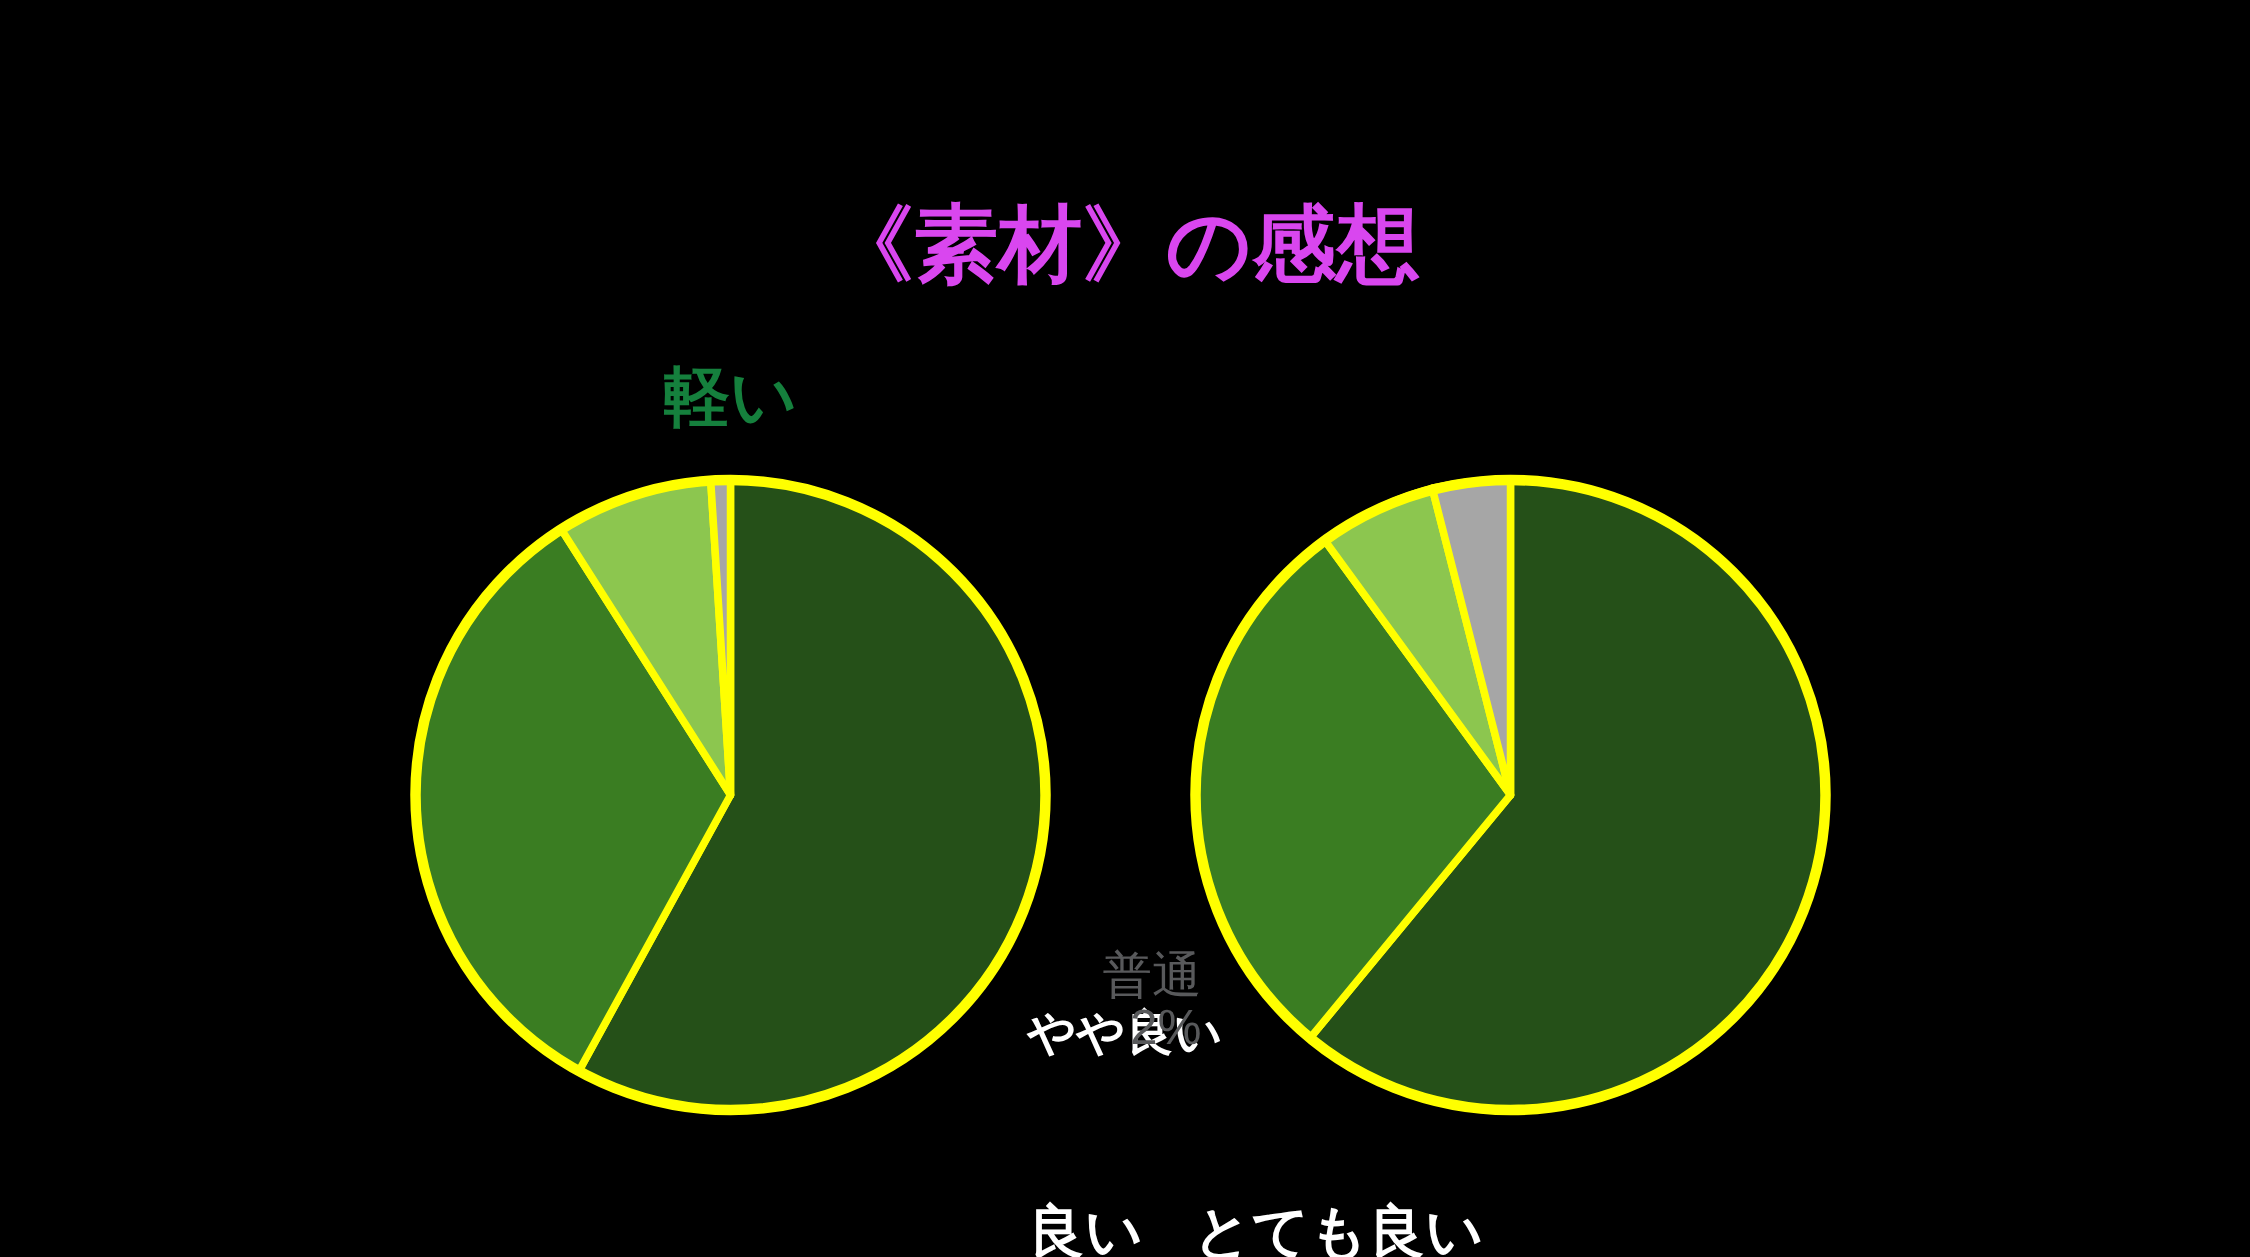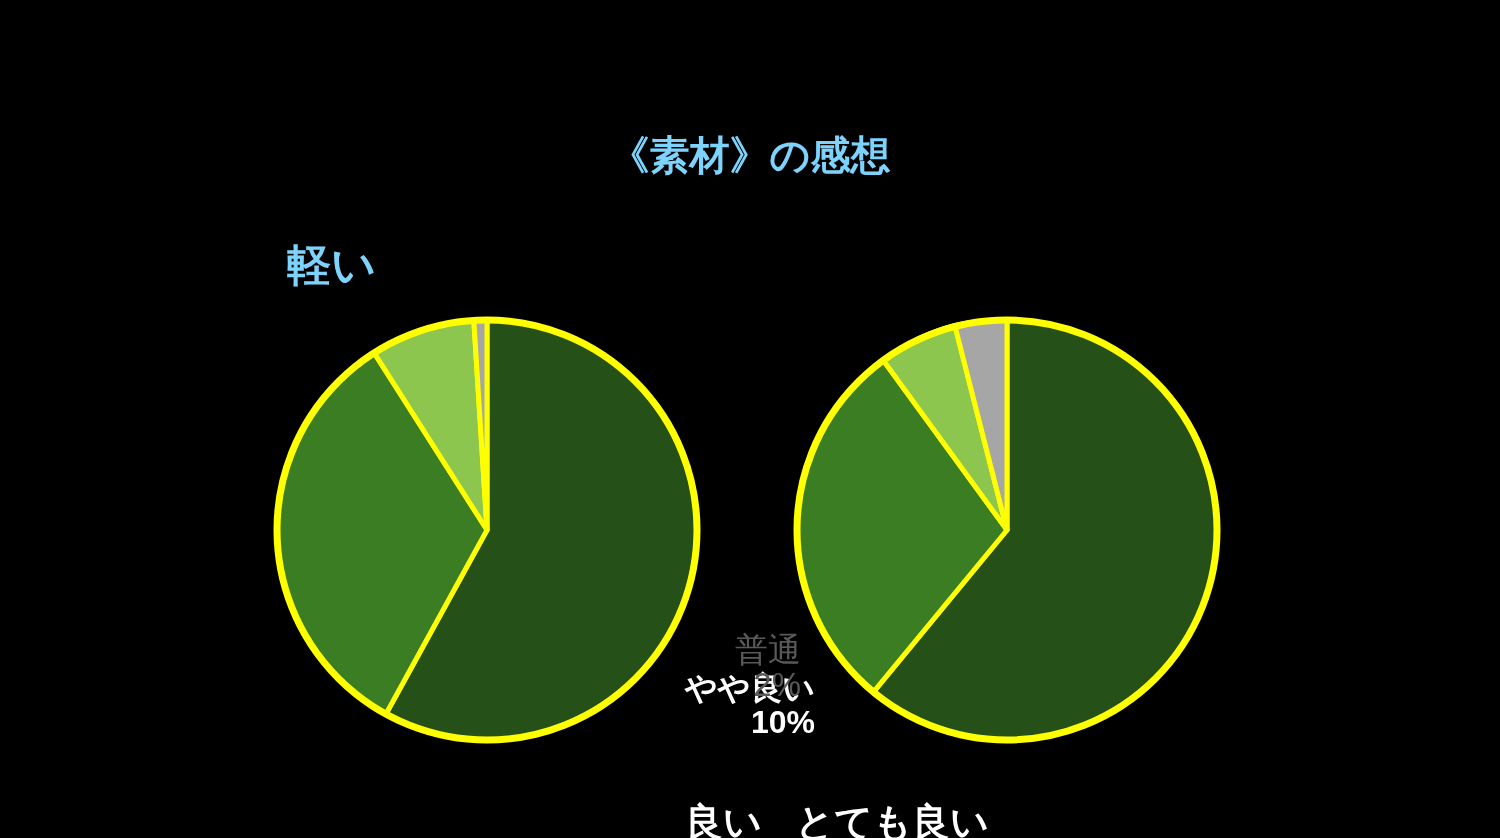--- a/index.html
+++ b/index.html
@@ -17,34 +17,34 @@
     font-family: "Liberation Sans", "DejaVu Sans", sans-serif;
   }
 
   
   .chart-title {
     position: absolute;
     left: 0;
     top: 135px;
     width: 1500px;
     text-align: center;
-    font-size: 40px;
+    font-size: 56px;
     font-weight: bold;
-    color: #7dd3fc;
+    color: #d946ef;
     letter-spacing: 0px;
     line-height: 1.0;
     white-space: nowrap;
   }
   .panel-title {
     position: absolute;
     top: 242px;
     font-size: 44px;
     font-weight: bold;
-    color: #7dd3fc;
-    text-align: left;
+    color: #15803d;
+    text-align: center;
     line-height: 1.05;
     white-space: nowrap;
   }
   #panel-title-left  { left: 287px; width: 400px; }
   #panel-title-right { left: 807px; width: 400px; }
 
   
   .pie-wrap {
     position: absolute;
     width: 430px;
@@ -112,21 +112,20 @@
     <div class="slice-label sz-big lbl-white" id="lbl-l-verygood" style="position:absolute;">
       <span class="lbl-name">とても良い</span>
 
     </div>
     <div class="slice-label sz-big lbl-white" id="lbl-l-good" style="position:absolute;">
       <span class="lbl-name">良い</span>
 
     </div>
     <div class="slice-label sz-mid lbl-white" id="lbl-l-fair" style="position:absolute;">
       <span class="lbl-name">やや良い</span>
-      <span class="lbl-pct">10%</span>
     </div>
     <div class="slice-label sz-small lbl-gray" id="lbl-l-normal" style="position:absolute;">
       <span class="lbl-name">普通</span>
       <span class="lbl-pct">2%</span>
     </div>
   </div>
 
 
   <div class="pie-wrap" id="pie-wrap-right">
     <svg class="pie-svg" viewBox="0 0 430 430">

